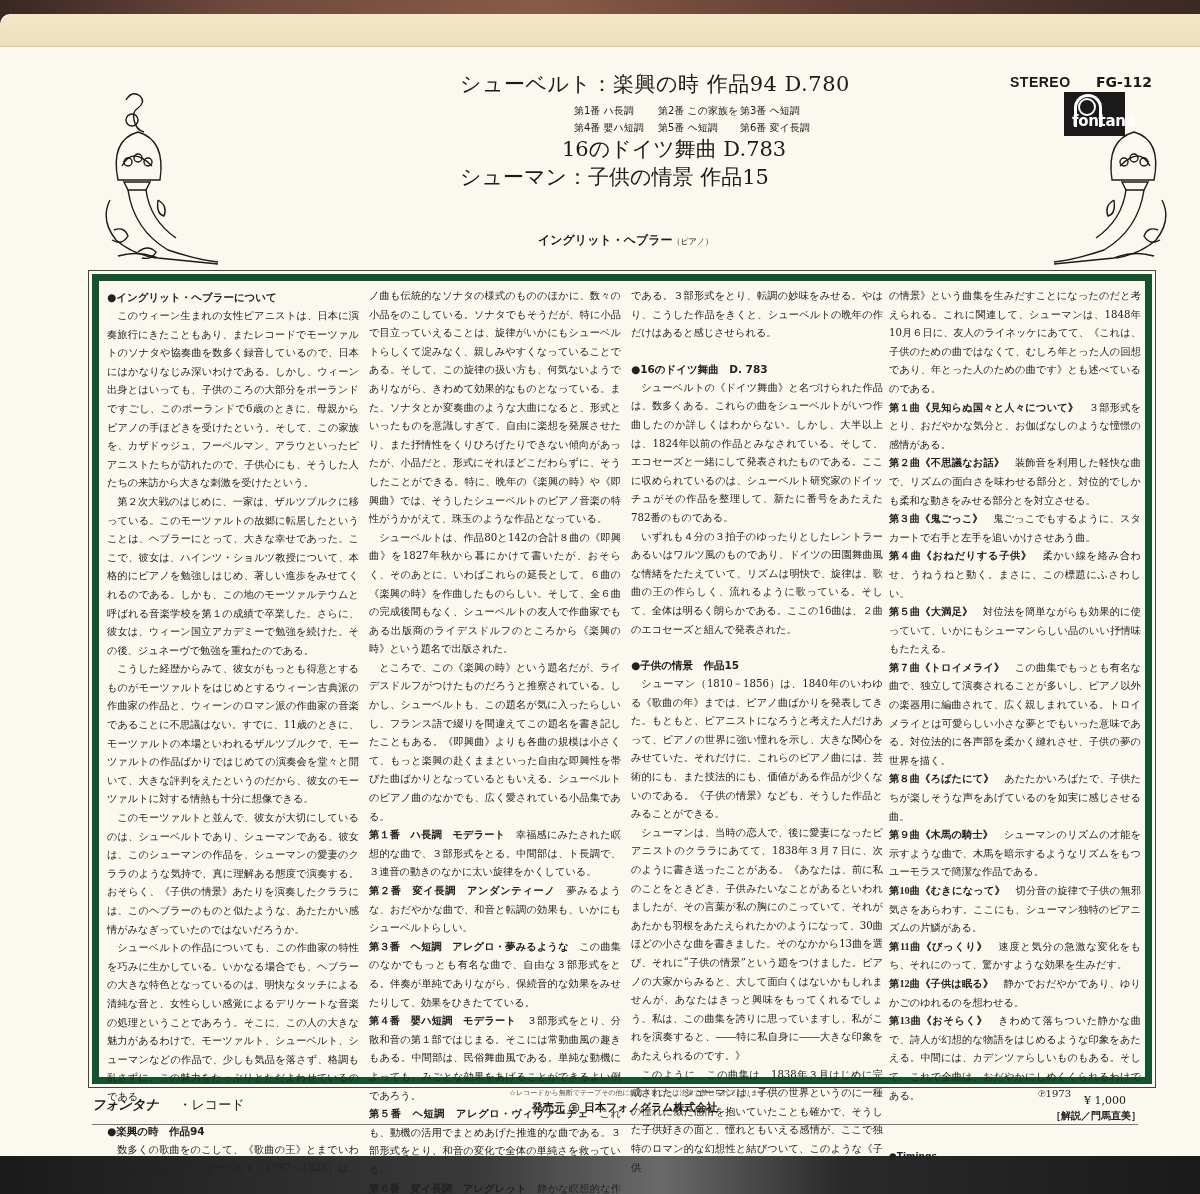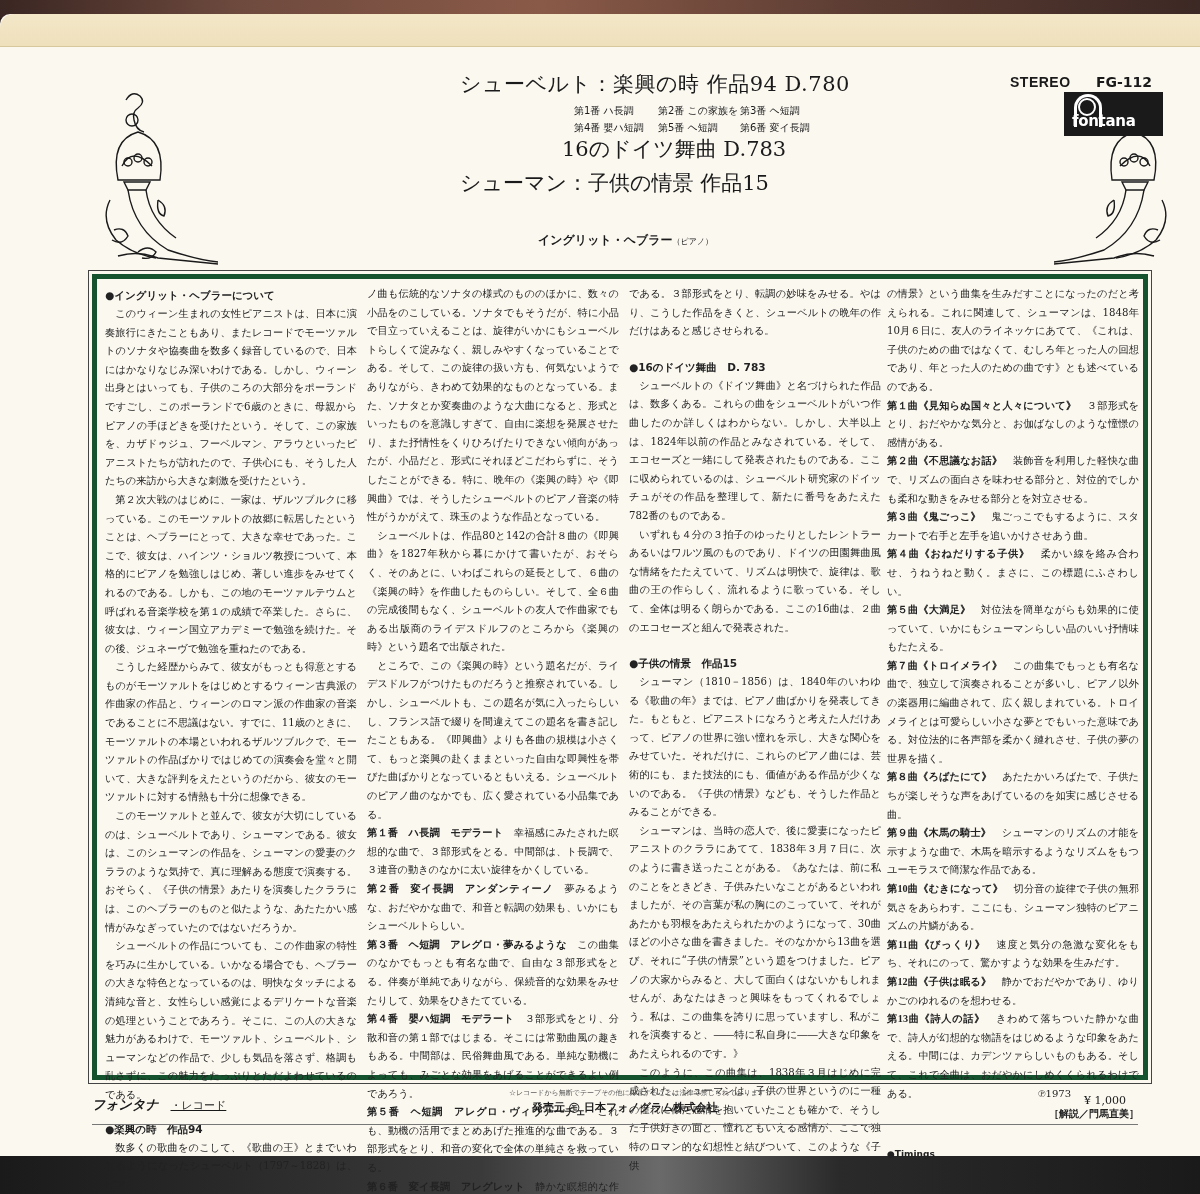--- a/index.html
+++ b/index.html
@@ -29,58 +29,58 @@
     border-bottom:1px solid #d8c8a0;
   }
   .ornament { position:absolute; }
   .ornament-left { left:88px; top:70px; width:140px; height:200px; }
   .ornament-right { left:1044px; top:70px; width:140px; height:200px; }
 
   .title-block { position:absolute; left:460px; top:70px; width:420px; }
   .title-main { font-size:21px; letter-spacing:0.5px; white-space:nowrap; }
   .keys { display:grid; grid-template-columns:84px 82px 90px; margin-left:114px; margin-top:6px; row-gap:3px; font-family:"DejaVu Sans",sans-serif; font-size:10px; }
   .title-2 { font-size:21px; margin-left:102px; margin-top:0; white-space:nowrap; }
-  .title-3 { font-size:21px; margin-top:6px; white-space:nowrap; }
+  .title-3 { font-size:21px; white-space:nowrap; }
   .performer { position:absolute; left:538px; top:232px; font-family:"DejaVu Sans",sans-serif; font-size:12px; font-weight:bold; }
   .performer small { font-size:8px; font-weight:normal; }
 
   .stereo { position:absolute; left:1010px; top:74px; font-family:Liberation Sans, sans-serif; font-weight:bold; font-size:14px; letter-spacing:0.5px; }
   .catno { position:absolute; left:1096px; top:74px; font-family:"DejaVu Sans",sans-serif; font-weight:bold; font-size:14px; }
   .logo {
-    position:absolute; left:1064px; top:92px; width:99px; height:44px;
+    position:absolute; left:1064px; top:92px; width:61px; height:44px;
     background:#1a1a1a; color:#fff;
   }
   .logo .arch { position:absolute; left:10px; top:2px; width:22px; height:30px; border:3px solid #fff; border-bottom:none; border-radius:14px 14px 0 0; }
   .logo .arch-inner { position:absolute; left:14px; top:6px; width:14px; height:14px; border:2px solid #fff; border-radius:50%; }
   .logo .word { position:absolute; left:8px; top:20px; font-family:"DejaVu Sans",sans-serif; font-weight:bold; font-size:15px; letter-spacing:-0.3px; }
 
   .notes-box {
     position:absolute; left:92px; top:274px; width:1046px; height:796px;
-    border:5px solid #14532d; box-shadow:0 0 0 3px #fbf8f0, 0 0 0 4px #444;
+    border:7px solid #14532d; box-shadow:0 0 0 3px #fbf8f0, 0 0 0 4px #444;
   }
   .col {
     position:absolute; top:6px; width:252px;
     font-size:10.2px; line-height:18.6px; text-align:justify; color:#222;
   }
   .col p { margin:0; text-indent:1em; }
   .col p.noindent { text-indent:0; }
   .col h3 { margin:10px 0 0 0; font-family:"DejaVu Sans",sans-serif; font-size:10.5px; font-weight:bold; line-height:20px; }
   .col h3.first { margin-top:0; }
   .col .item b { font-family:Liberation Serif, serif; font-weight:bold; }
   .col .credit { text-align:right; font-family:"DejaVu Sans",sans-serif; font-weight:bold; font-size:10px; margin-top:2px; }
   .col .timings { margin-top:22px; font-size:9.5px; line-height:17px; }
   .col .timings .t-head { font-family:"DejaVu Sans",sans-serif; font-weight:bold; font-size:9px; }
   .col1 { left:8px; }
   .col2 { left:270px; }
   .col3 { left:532px; }
   .col4 { left:790px; }
 
   .footer { position:absolute; left:92px; top:1086px; width:1046px; height:38px; border-bottom:1px solid #777; }
   .footer .brand { position:absolute; left:0; top:10px; font-family:"DejaVu Sans",sans-serif; font-size:13px; font-weight:bold; font-style:italic; }
-  .footer .brand-sub { font-size:11px; font-weight:normal; font-style:normal; margin-left:12px;text-decoration:underline; }
+  .footer .brand-sub { font-size:13px; font-weight:normal; font-style:normal; margin-left:20px; }
   .footer .notice { position:absolute; left:360px; top:2px; font-size:7px; color:#555; width:320px; text-align:right; }
   .footer .distributor { position:absolute; left:440px; top:14px; font-family:"DejaVu Sans",sans-serif; font-size:11px; font-weight:bold; }
   .footer .pyear { position:absolute; left:946px; top:2px; font-size:10px; }
   .footer .price { position:absolute; left:992px; top:8px; font-size:11px; }
 </style>
 </head>
 <body>
 
 <div class="top-strip"></div>
 <div class="jacket"></div>
@@ -187,21 +187,21 @@
     <p class="noindent item"><b>第２曲《不思議なお話》</b>　<span>装飾音を利用した軽快な曲で、リズムの面白さを味わせる部分と、対位的でしかも柔和な動きをみせる部分とを対立させる。</span></p>
     <p class="noindent item"><b>第３曲《鬼ごっこ》</b>　<span>鬼ごっこでもするように、スタカートで右手と左手を追いかけさせあう曲。</span></p>
     <p class="noindent item"><b>第４曲《おねだりする子供》</b>　<span>柔かい線を絡み合わせ、うねうねと動く。まさに、この標題にふさわしい。</span></p>
     <p class="noindent item"><b>第５曲《大満足》</b>　<span>対位法を簡単ながらも効果的に使っていて、いかにもシューマンらしい品のいい抒情味もたたえる。</span></p>
     <p class="noindent item"><b>第７曲《トロイメライ》</b>　<span>この曲集でもっとも有名な曲で、独立して演奏されることが多いし、ピアノ以外の楽器用に編曲されて、広く親しまれている。トロイメライとは可愛らしい小さな夢とでもいった意味である。対位法的に各声部を柔かく縺れさせ、子供の夢の世界を描く。</span></p>
     <p class="noindent item"><b>第８曲《ろばたにて》</b>　<span>あたたかいろばたで、子供たちが楽しそうな声をあげているのを如実に感じさせる曲。</span></p>
     <p class="noindent item"><b>第９曲《木馬の騎士》</b>　<span>シューマンのリズムの才能を示すような曲で、木馬を暗示するようなリズムをもつユーモラスで簡潔な作品である。</span></p>
     <p class="noindent item"><b>第10曲《むきになって》</b>　<span>切分音の旋律で子供の無邪気さをあらわす。ここにも、シューマン独特のピアニズムの片鱗がある。</span></p>
     <p class="noindent item"><b>第11曲《びっくり》</b>　<span>速度と気分の急激な変化をもち、それにのって、驚かすような効果を生みだす。</span></p>
     <p class="noindent item"><b>第12曲《子供は眠る》</b>　<span>静かでおだやかであり、ゆりかごのゆれるのを想わせる。</span></p>
-    <p class="noindent item"><b>第13曲《詩人の話》</b>　<span>きわめて落ちついた静かな曲で、詩人が幻想的な物語をはじめるような印象をあたえる。中間には、カデンツァらしいものもある。そして、これで全曲は、おだやかにしめくくられるわけである。</span></p>
+    <p class="noindent item"><b>第13曲《おそらく》</b>　<span>きわめて落ちついた静かな曲で、詩人が幻想的な物語をはじめるような印象をあたえる。中間には、カデンツァらしいものもある。そして、これで全曲は、おだやかにしめくくられるわけである。</span></p>
     <div class="credit">［解説／門馬直美］</div>
     <div class="timings">
       <div class="t-head">●Timings</div>
 
     </div>
   </div>
 </div>
 
 <div class="footer">
   <div class="brand"><span>フォンタナ</span><span class="brand-sub">・レコード</span></div>

